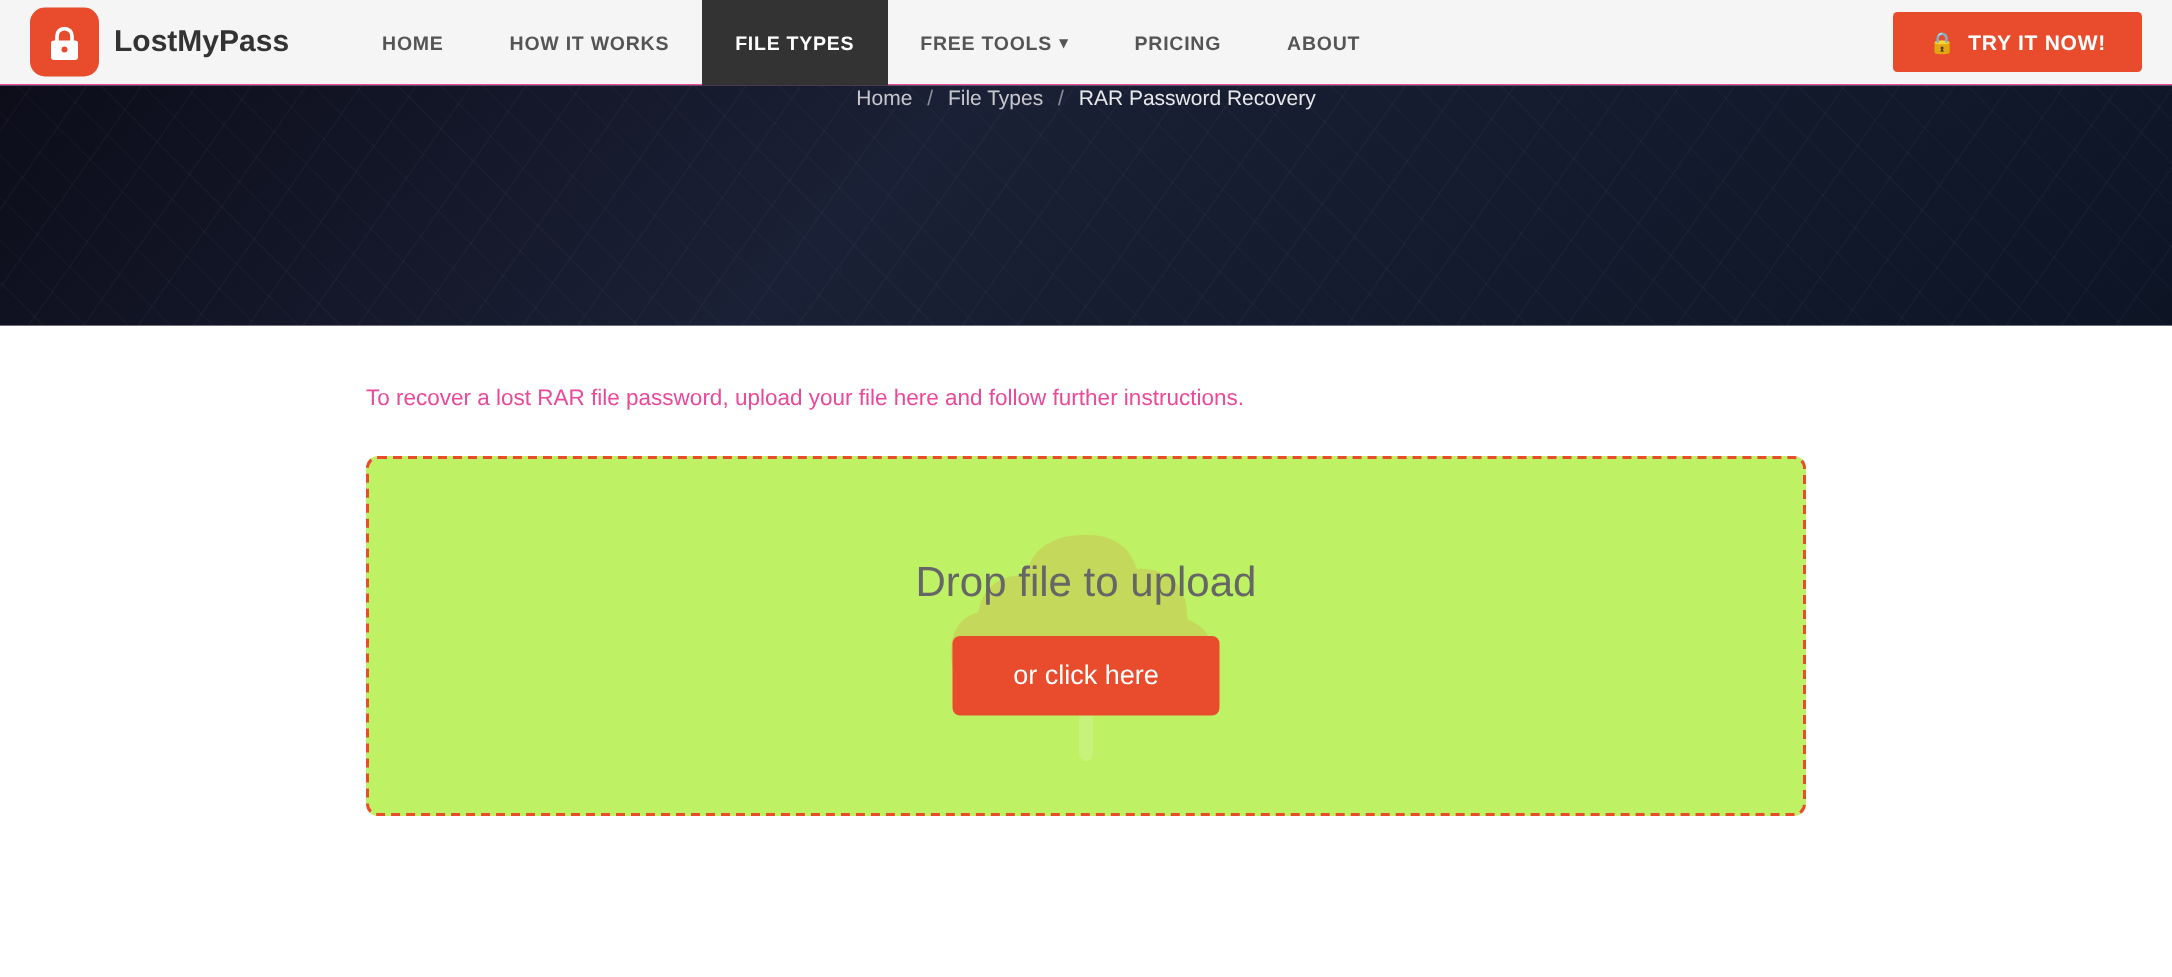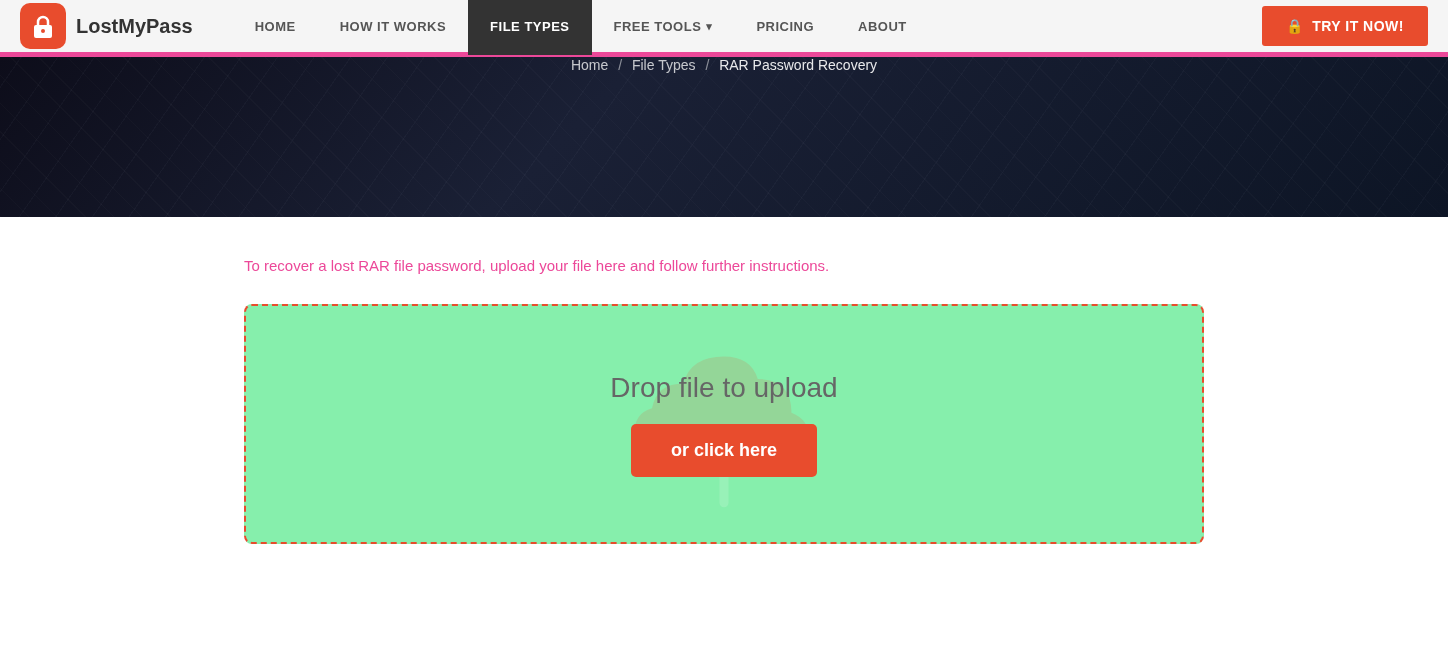--- a/index.html
+++ b/index.html
@@ -5,21 +5,21 @@
     * { margin: 0; padding: 0; box-sizing: border-box; }
     body { font-family: 'Segoe UI', Arial, sans-serif; background: #fff; }
 
     
     .navbar {
       display: flex;
       align-items: center;
       background: #f5f5f5;
       height: 57px;
       padding: 0 20px;
-      border-bottom: 5px solid #ec4899;
+      border-bottom: 1px solid #ec4899;
     }
     .logo-area {
       display: flex;
       align-items: center;
       gap: 10px;
       margin-right: 40px;
       text-decoration: none;
     }
     .logo-icon {
       width: 46px;
@@ -156,21 +156,21 @@
     .upload-zone {
       border: 2px dashed #e84c2d;
       border-radius: 8px;
       padding: 60px 20px;
       display: flex;
       flex-direction: column;
       align-items: center;
       justify-content: center;
       position: relative;
       cursor: pointer;
-      background: #86efac;
+      background: #bef264;
       min-height: 240px;
     }
 
     
     .upload-icon-container {
       position: absolute;
       opacity: 0.15;
       width: 300px;
       height: 200px;
       display: flex;
@@ -194,21 +194,21 @@
     .upload-btn {
       position: relative;
       z-index: 2;
       background: #e84c2d;
       color: white;
       border: none;
       padding: 16px 40px;
       font-size: 18px;
       border-radius: 5px;
       cursor: pointer;
-      font-weight: 700;
+      font-weight: 400;
     }
 
     
     .file-size-note {
       font-size: 14px;
       color: #555;
       margin-top: 20px;
     }
   </style>
 </head>

